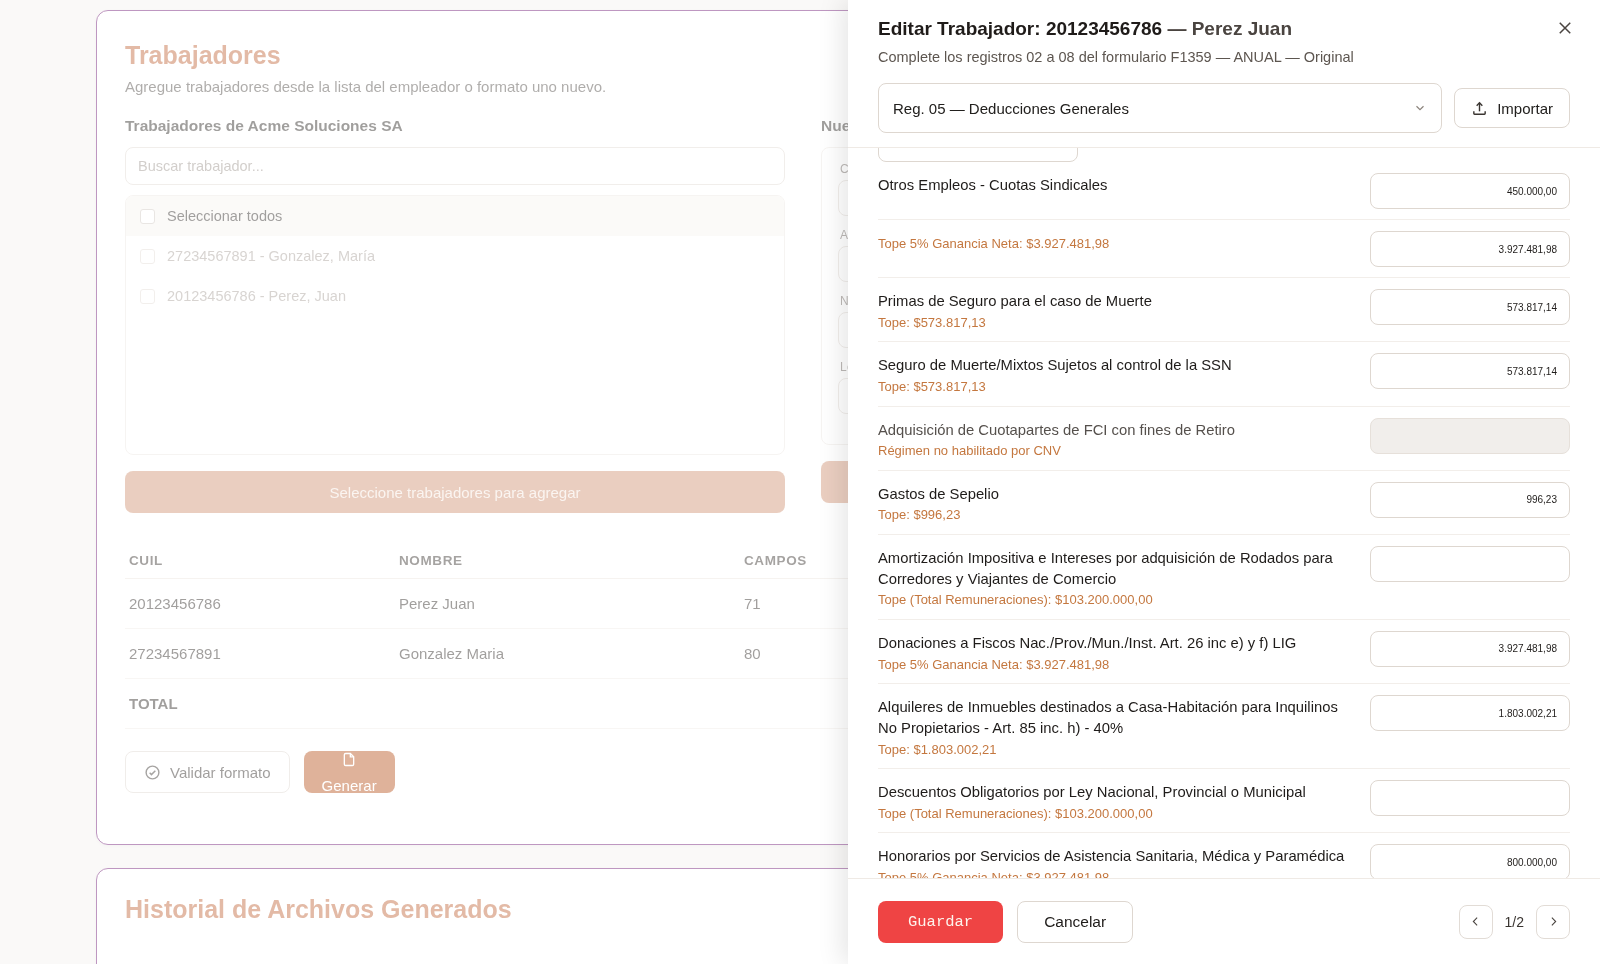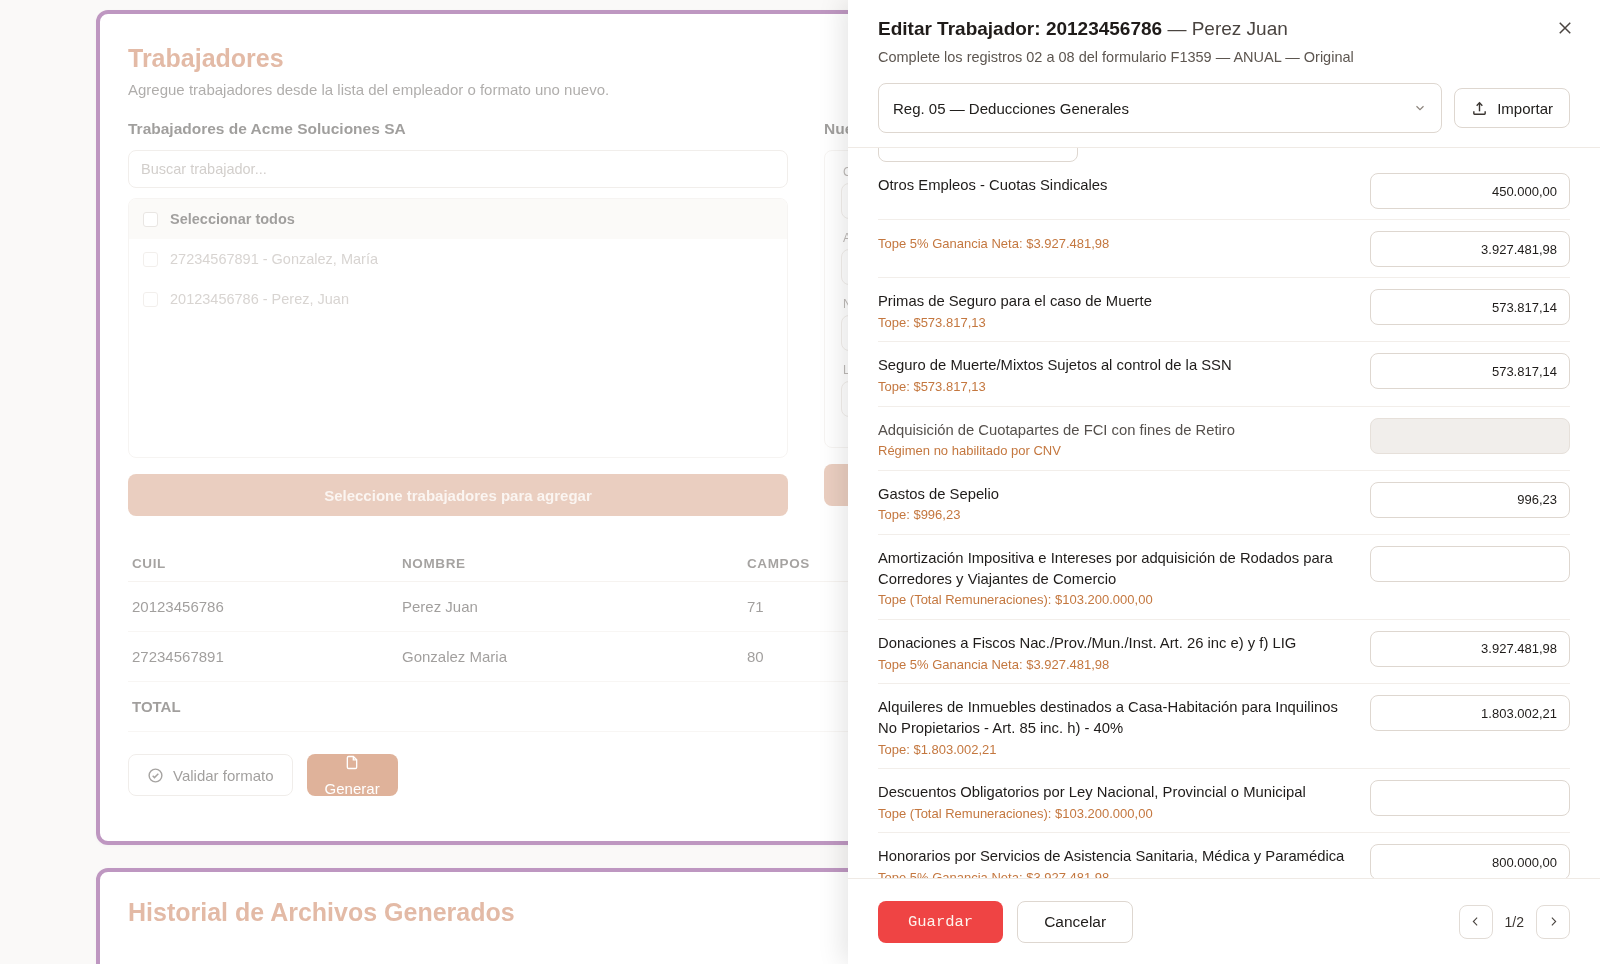--- a/index.html
+++ b/index.html
@@ -13,21 +13,21 @@
   #root { position: relative; width: 1600px; height: 964px; }
 
   
   .bg-page {
     position: absolute; inset: 0;
     background: #f3f1ef;
     padding: 10px 0 0 96px;
   }
   .card {
     background: #ffffff;
-    border: 4px solid #701a75;
+    border: 1px solid #701a75;
     border-radius: 12px;
     box-shadow: 0 1px 3px rgba(0,0,0,0.05);
   }
   .card-main {
     position: absolute;
     left: 96px; top: 10px;
     width: 1420px; height: 835px;
     padding: 30px 28px;
   }
   .card-bottom {
@@ -76,41 +76,40 @@
     height: 260px;
     overflow: hidden;
   }
   .list-row {
     display: flex; align-items: center;
     gap: 12px;
     height: 40px;
     padding: 0 14px;
     font-size: 14.5px;
   }
-  .list-row.header { background: #f6f3f0; font-weight: bold; color: #2e2a27; }
+  .list-row.header { background: #f6f3f0; font-weight: normal; color: #2e2a27; }
   .list-row.item { color: #a8a09a; }
   .chk {
     width: 15px; height: 15px;
     border: 1.5px solid #cfc7c0;
     border-radius: 3px;
     background: #fff;
     flex: 0 0 auto;
   }
   .chk.dim { border-color: #e2dcd6; }
 
   .btn-wide {
     margin-top: 16px;
     height: 42px;
     border-radius: 8px;
     background: #c8805c;
     color: #f4e4da;
     font-size: 15px;
     display: flex; align-items: center; justify-content: center;
     opacity: .85;
-    font-weight: bold;
   }
   .form-field-label {
     font-size: 12px;
     color: #6d6560;
     margin: 0 0 4px 2px;
     letter-spacing: .3px;
   }
   .form-input {
     width: 100%; height: 36px;
     border: 1px solid #e0d9d2;
@@ -177,21 +176,21 @@
   }
   .drawer-head {
     padding: 18px 30px 0 30px;
   }
   .drawer-title {
     font-size: 19px;
     color: #1f1b19;
     margin: 0 0 9px 0;
   }
   .drawer-title b { font-weight: bold; }
-  .drawer-title .muted { color: #4a4440; font-weight: normal; }
+  .drawer-title .muted { color: #4a4440; font-weight: bold; }
   .drawer-sub {
     font-size: 14.5px;
     color: #5d5650;
     margin: 0 0 18px 0;
   }
   .close-x {
     position: absolute;
     right: 22px; top: 15px;
     width: 26px; height: 26px;
     display: flex; align-items: center; justify-content: center;
@@ -249,21 +248,21 @@
     color: #c4773f;
     margin-top: 2px;
     line-height: 1.35;
   }
   .field-input {
     width: 200px;
     min-height: 36px;
     border: 1px solid #ded7d0;
     border-radius: 8px;
     padding: 7px 12px;
-    font-size: 13px;
+    font-size: 10px;
     color: #1f1c1a;
     text-align: right;
     background: #fff;
     flex: 0 0 auto;
     display: flex; align-items: center; justify-content: flex-end;
   }
   .field-input.disabled { background: #f1eeeb; border-color: #e6e0da; }
   .clip-top { height: 14px; overflow: hidden; }
   .clip-top .field-input { margin-top: -22px; }
 

